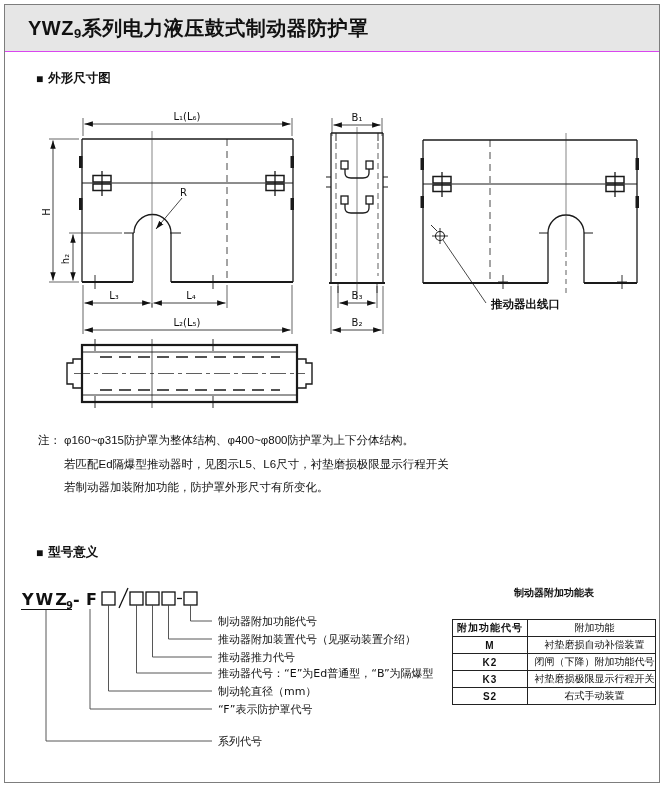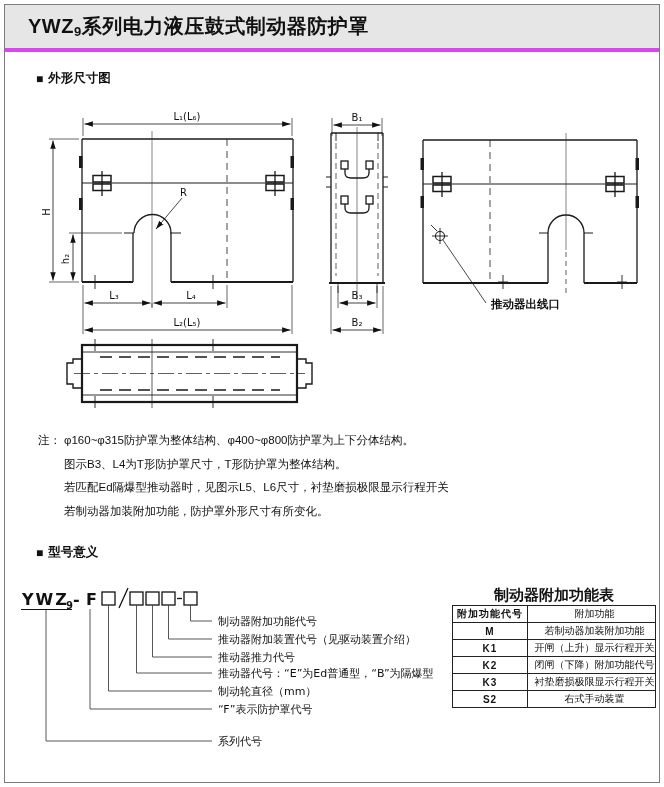--- a/index.html
+++ b/index.html
@@ -1,38 +1,38 @@
 <!DOCTYPE html>
 <html><head>
 <meta charset="utf-8">
 <style>
   html,body{margin:0;padding:0;background:#fff;}
   .page{position:relative;width:664px;height:787px;background:#fff;overflow:hidden;
         font-family:"Liberation Sans","DejaVu Sans",sans-serif;color:#111;}
   .frame{position:absolute;inset:4px;border:1px solid #7d7d7d;pointer-events:none;}
   .titlebar{position:absolute;left:5px;top:5px;right:5px;height:47px;background:#e6e6e6;
-            border-bottom:4px solid #d946ef;display:flex;align-items:center;padding-left:23px;box-sizing:border-box;}
+            border-bottom:1px solid #d946ef;display:flex;align-items:center;padding-left:23px;box-sizing:border-box;}
   .title{font-size:20px;font-weight:bold;letter-spacing:.5px;}
   .title .sub{font-size:13px;vertical-align:-3px;}
   .sec-head{position:absolute;display:flex;align-items:center;gap:5px;font-weight:bold;font-size:12.5px;}
   .sec-head .sq{font-size:12px;line-height:1;}
   #sec1{left:36px;top:70px;}
   #sec2{left:36px;top:544px;}
   .notes{position:absolute;left:38px;top:429px;width:440px;font-size:11.5px;line-height:23.5px;}
   .note-row{display:flex;}
   .note-row .lbl{width:26px;flex:0 0 26px;}
   svg{position:absolute;overflow:visible;}
   svg text{font-family:"DejaVu Sans","Liberation Sans",sans-serif;}
   .dimtxt{font-size:10px;fill:#111;}
   .cntxt{font-size:11px;fill:#111;}
   .cjk-b{font-size:11.5px;font-weight:bold;fill:#111;}
   .codetxt{font-size:16px;font-weight:bold;fill:#111;letter-spacing:2px;}
   .codesub{font-size:10px;font-weight:bold;fill:#111;}
   .tblwrap{position:absolute;left:452px;top:586px;width:204px;}
-  .tbltitle{text-align:center;font-weight:bold;font-size:15px;margin-bottom:0;}
+  .tbltitle{text-align:center;font-weight:bold;font-size:10px;margin-bottom:19px;}
   table{border-collapse:collapse;width:204px;table-layout:fixed;}
   td,th{border:1px solid #222;height:16px;font-size:10px;padding:0;overflow:hidden;white-space:nowrap;}
   th{font-weight:normal;}
   .c-code{width:74px;text-align:center;font-weight:bold;letter-spacing:1px;}
   .c-func{padding-left:6px;text-align:center;}
 </style>
 </head>
 <body>
 
 <div class="page">
@@ -193,21 +193,20 @@
     <text class="cjk-b" x="491" y="308">推动器出线口</text>
   </svg>
 
   <div class="notes">
     <div class="note-row">
         <span class="lbl">注：</span>
         <span>φ160~φ315防护罩为整体结构、φ400~φ800防护罩为上下分体结构。</span>
       </div>
     <div class="note-row">
         <span class="lbl"></span>
-        <span>图示B3、L4为T形防护罩尺寸，T形防护罩为整体结构。</span>
       </div>
     <div class="note-row">
         <span class="lbl"></span>
         <span>若匹配Ed隔爆型推动器时，见图示L5、L6尺寸，衬垫磨损极限显示行程开关</span>
       </div>
     <div class="note-row">
         <span class="lbl"></span>
         <span>若制动器加装附加功能，防护罩外形尺寸有所变化。</span>
       </div>
   </div>
@@ -253,25 +252,21 @@
   <div class="tblwrap">
     <div class="tbltitle">制动器附加功能表</div>
     <table>
       <tbody>
           <tr>
         <th class="c-code">附加功能代号</th>
         <th class="c-func">附加功能</th>
       </tr>
       <tr>
         <td class="c-code">M</td>
-        <td class="c-func">若制动器加装附加功能</td>
-      </tr>
-      <tr>
-        <td class="c-code">K1</td>
-        <td class="c-func">开闸（上升）显示行程开关</td>
+        <td class="c-func">衬垫磨损自动补偿装置</td>
       </tr>
       <tr>
         <td class="c-code">K2</td>
         <td class="c-func">闭闸（下降）附加功能代号</td>
       </tr>
       <tr>
         <td class="c-code">K3</td>
         <td class="c-func">衬垫磨损极限显示行程开关</td>
       </tr>
       <tr>

